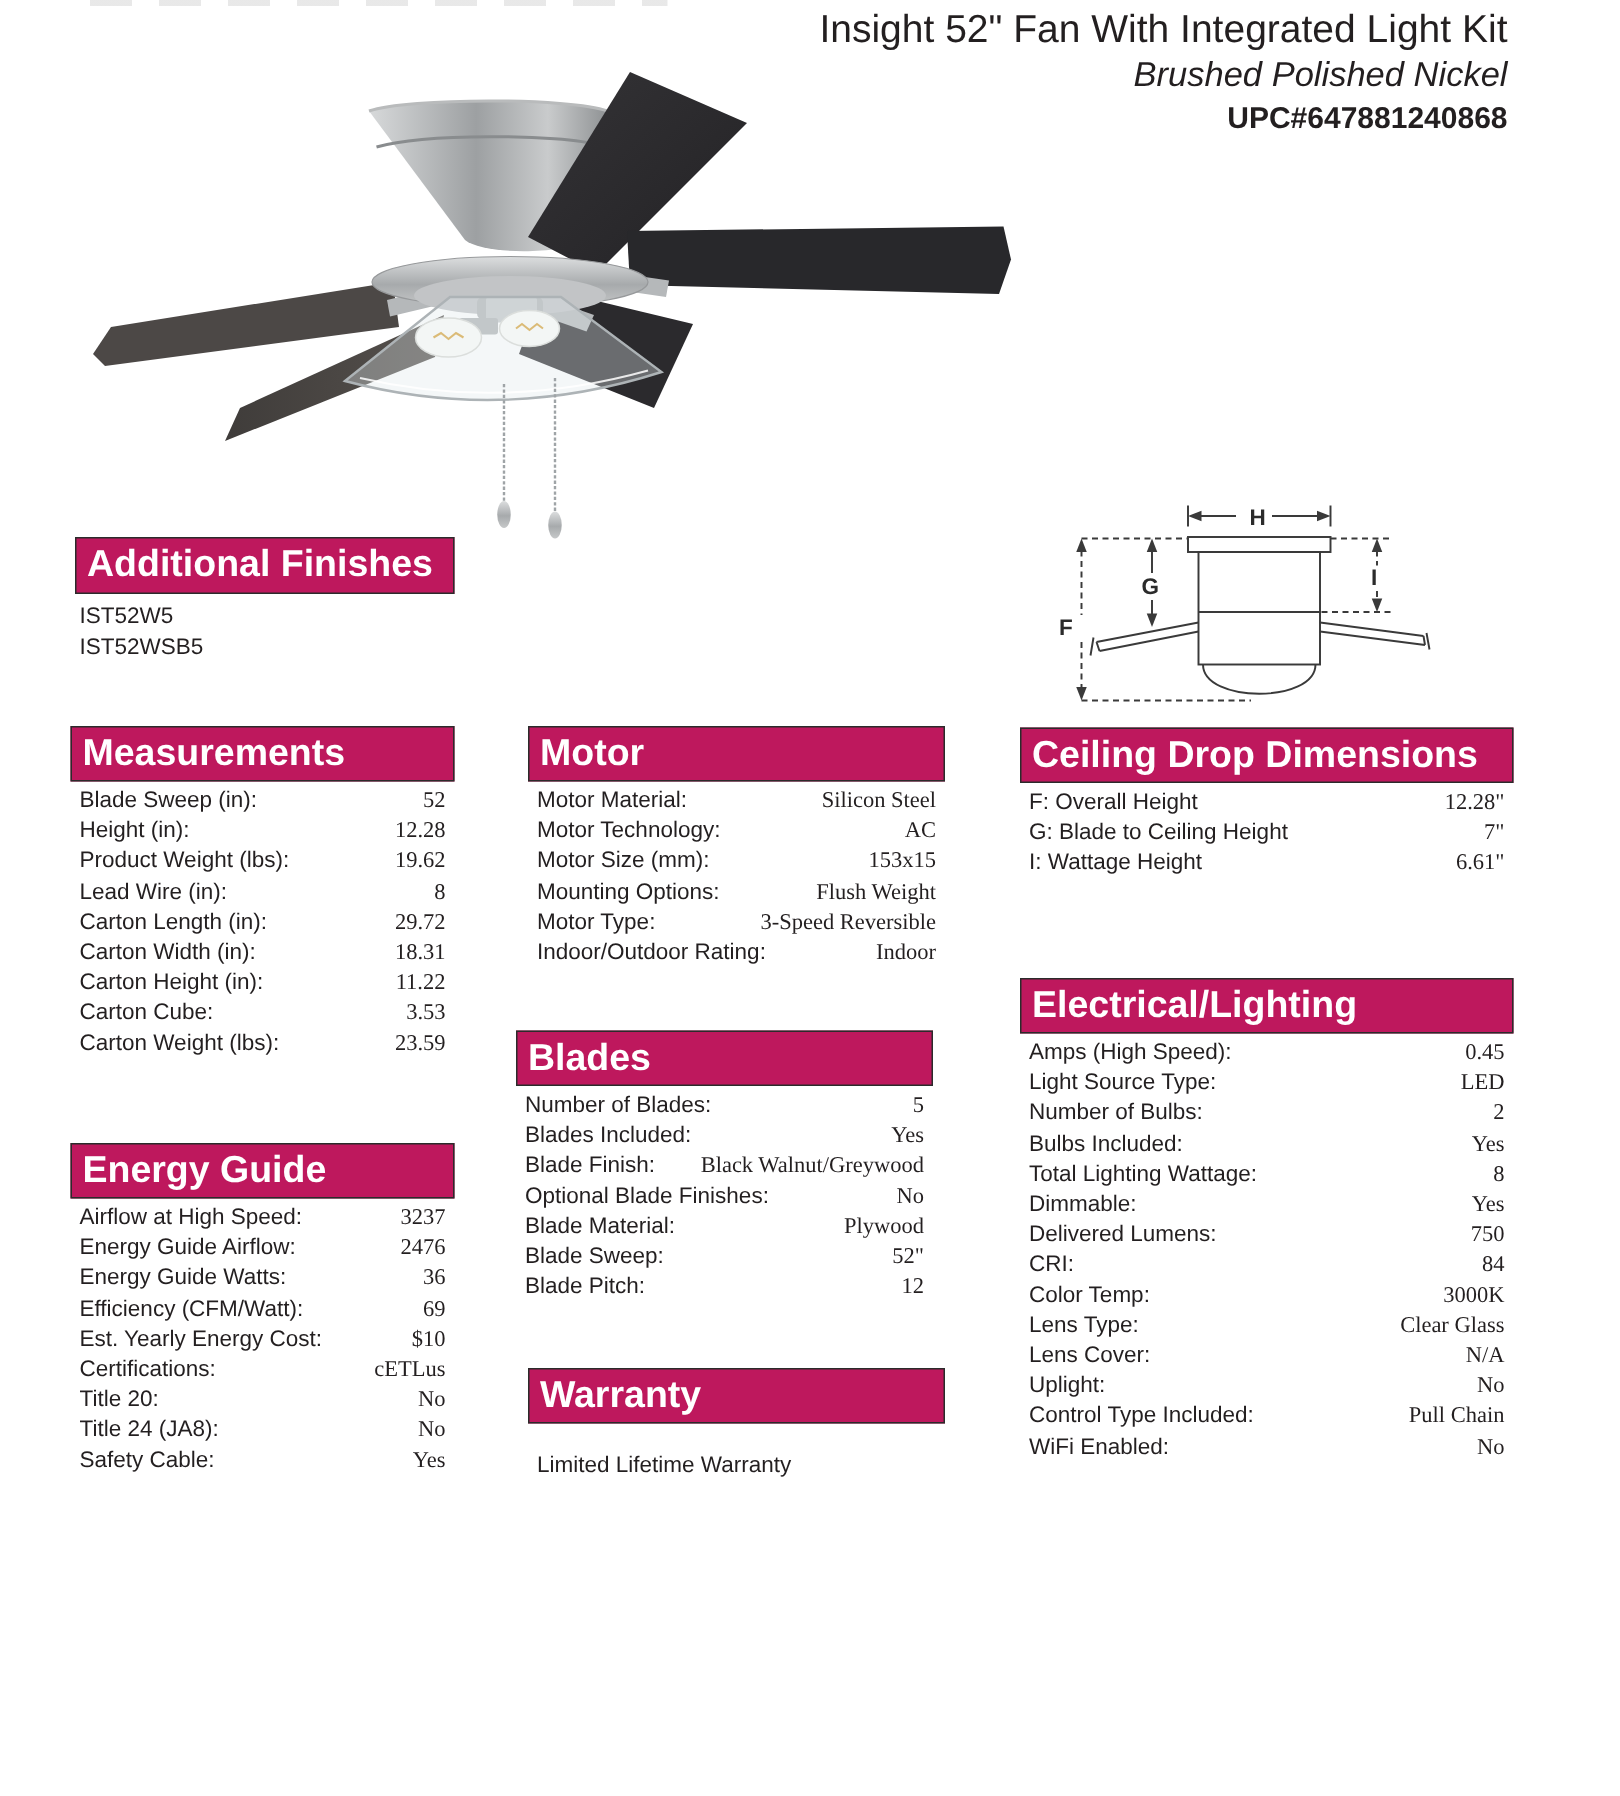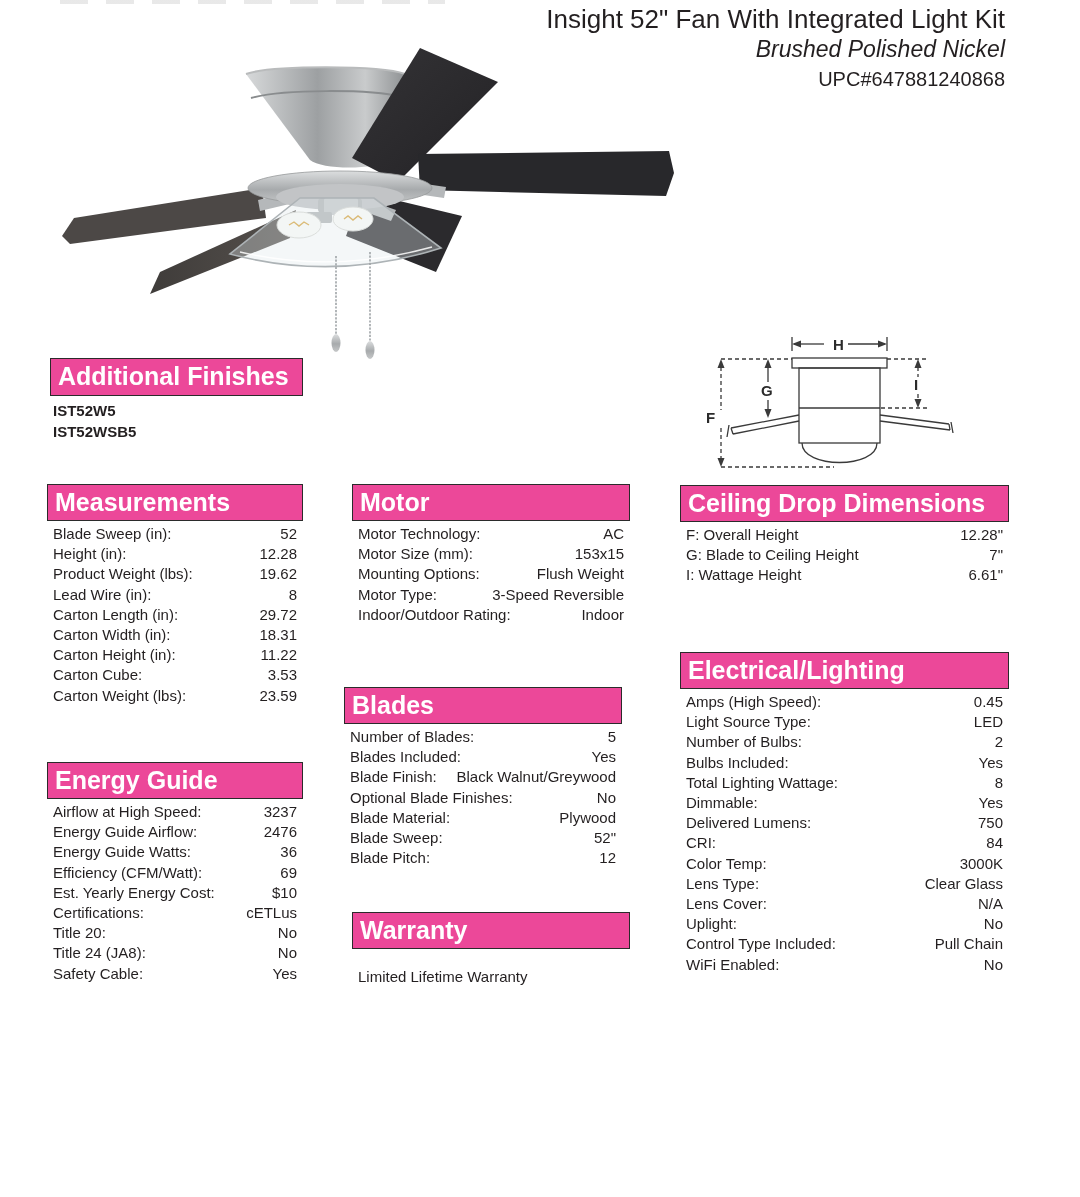--- a/index.html
+++ b/index.html
@@ -9,35 +9,35 @@
 
   
   .logo-strip{left:60px;top:0;width:385px;height:4px;
     background:repeating-linear-gradient(90deg,#e3e3e3 0 28px,transparent 28px 46px);
     opacity:.8;}
 
   
   .titleblock{top:4px;left:380px;width:625px;text-align:right;}
   .titleblock .t1{font-size:26px;line-height:31px;}
   .titleblock .t2{font-size:23px;line-height:29px;font-style:italic;}
-  .titleblock .t3{font-size:20px;line-height:30px;}
+  .titleblock .t3{font-size:20px;line-height:30px;font-weight:bold;}
 
   
-  .bar{box-sizing:border-box;height:37px;line-height:34px;background:#ec4899;
+  .bar{box-sizing:border-box;height:37px;line-height:34px;background:#be185d;
        border:1px solid #2b2b2b;color:#ffffff;font-size:25px;font-weight:bold;
        padding-left:7px;white-space:nowrap;overflow:hidden;}
   .af .bar{height:38px;line-height:35px;}
 
   .spec{box-sizing:border-box;}
   .rows{margin-top:3px;}
   .row{display:flex;justify-content:space-between;font-size:15px;line-height:20.2px;}
   .row .lbl{padding-left:6px;white-space:nowrap;}
-  .row .val{padding-right:6px;white-space:nowrap;}
-
-  .af-items{margin-top:4px;padding-left:3px;font-size:15px;font-weight:bold;line-height:21px;}
+  .row .val{padding-right:6px;white-space:nowrap;font-family:Liberation Serif, serif;}
+
+  .af-items{margin-top:4px;padding-left:3px;font-size:15px;font-weight:normal;line-height:21px;}
   .warranty-text{margin-top:18px;padding-left:6px;font-size:15px;line-height:20px;}
 
   
   .sec-additional{left:50px;top:358px;width:253px;}
   .sec-measurements{left:47px;top:484px;width:256px;}
   .sec-energy{left:47px;top:762px;width:256px;}
   .sec-motor{left:352px;top:484px;width:278px;}
   .sec-blades{left:344px;top:687px;width:278px;}
   .sec-warranty{left:352px;top:912px;width:278px;}
   .sec-ceiling{left:680px;top:485px;width:329px;}
@@ -271,20 +271,24 @@
         <span class="lbl">Safety Cable:</span>
         <span class="val">Yes</span>
       </div>
     </div>
 </div>
 
 <div class="abs spec sec-motor">
   <div class="bar">Motor</div>
   <div class="rows">
       <div class="row">
+        <span class="lbl">Motor Material:</span>
+        <span class="val">Silicon Steel</span>
+      </div>
+      <div class="row">
         <span class="lbl">Motor Technology:</span>
         <span class="val">AC</span>
       </div>
       <div class="row">
         <span class="lbl">Motor Size (mm):</span>
         <span class="val">153x15</span>
       </div>
       <div class="row">
         <span class="lbl">Mounting Options:</span>
         <span class="val">Flush Weight</span>

